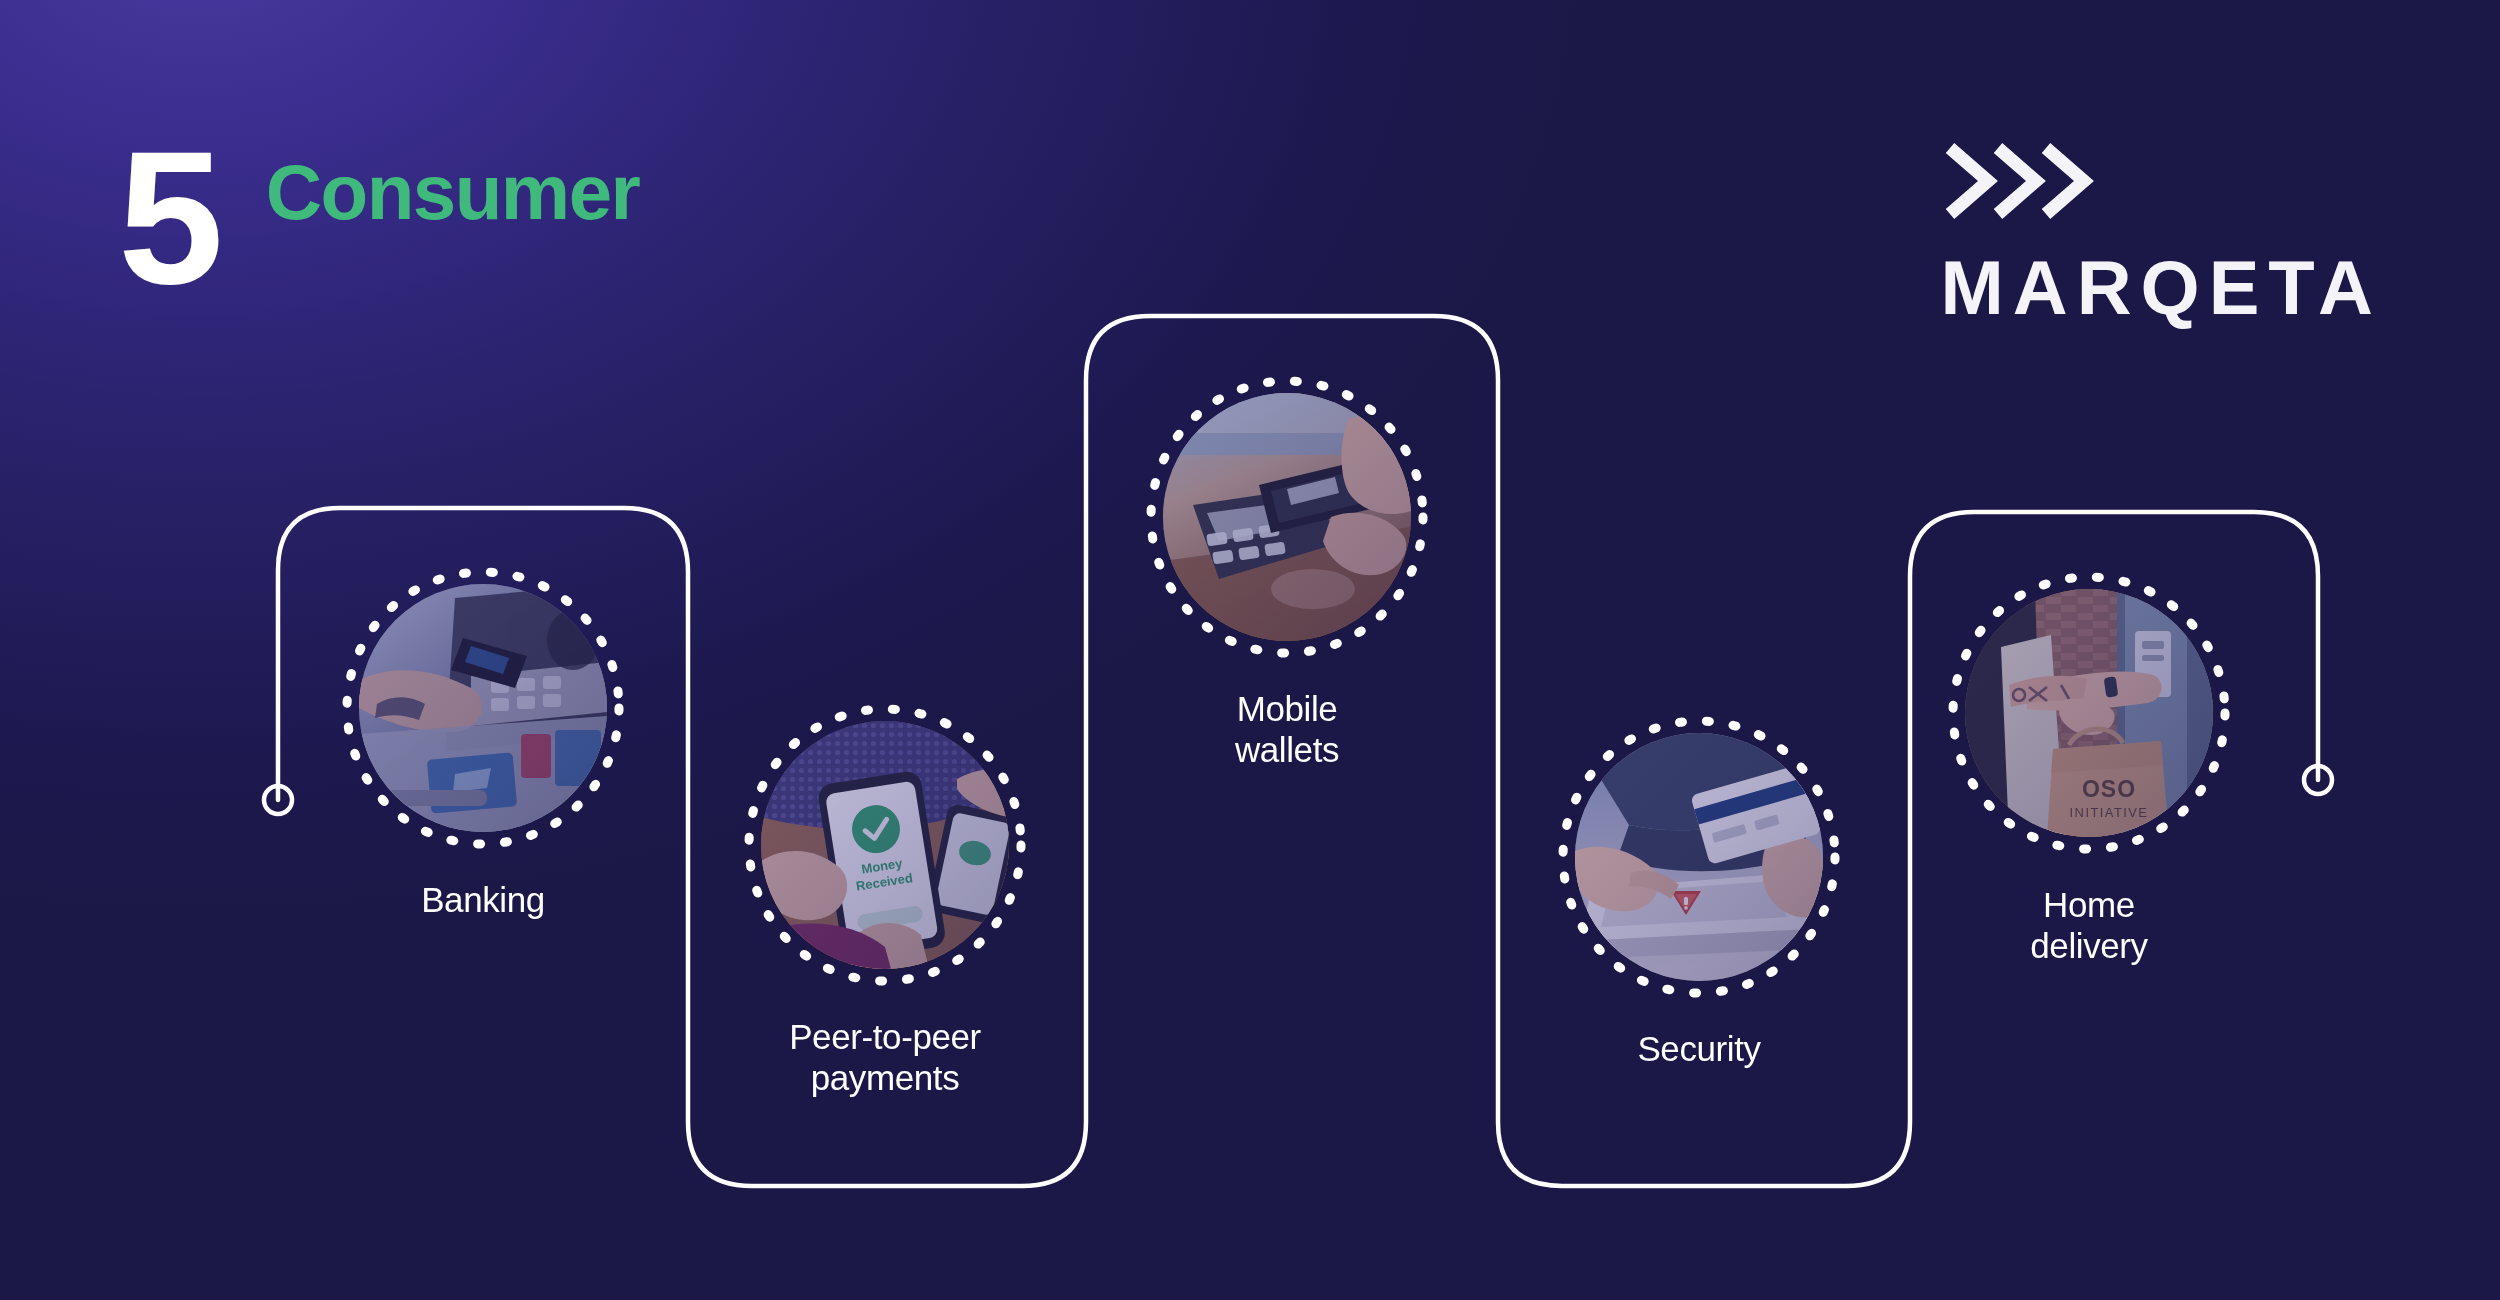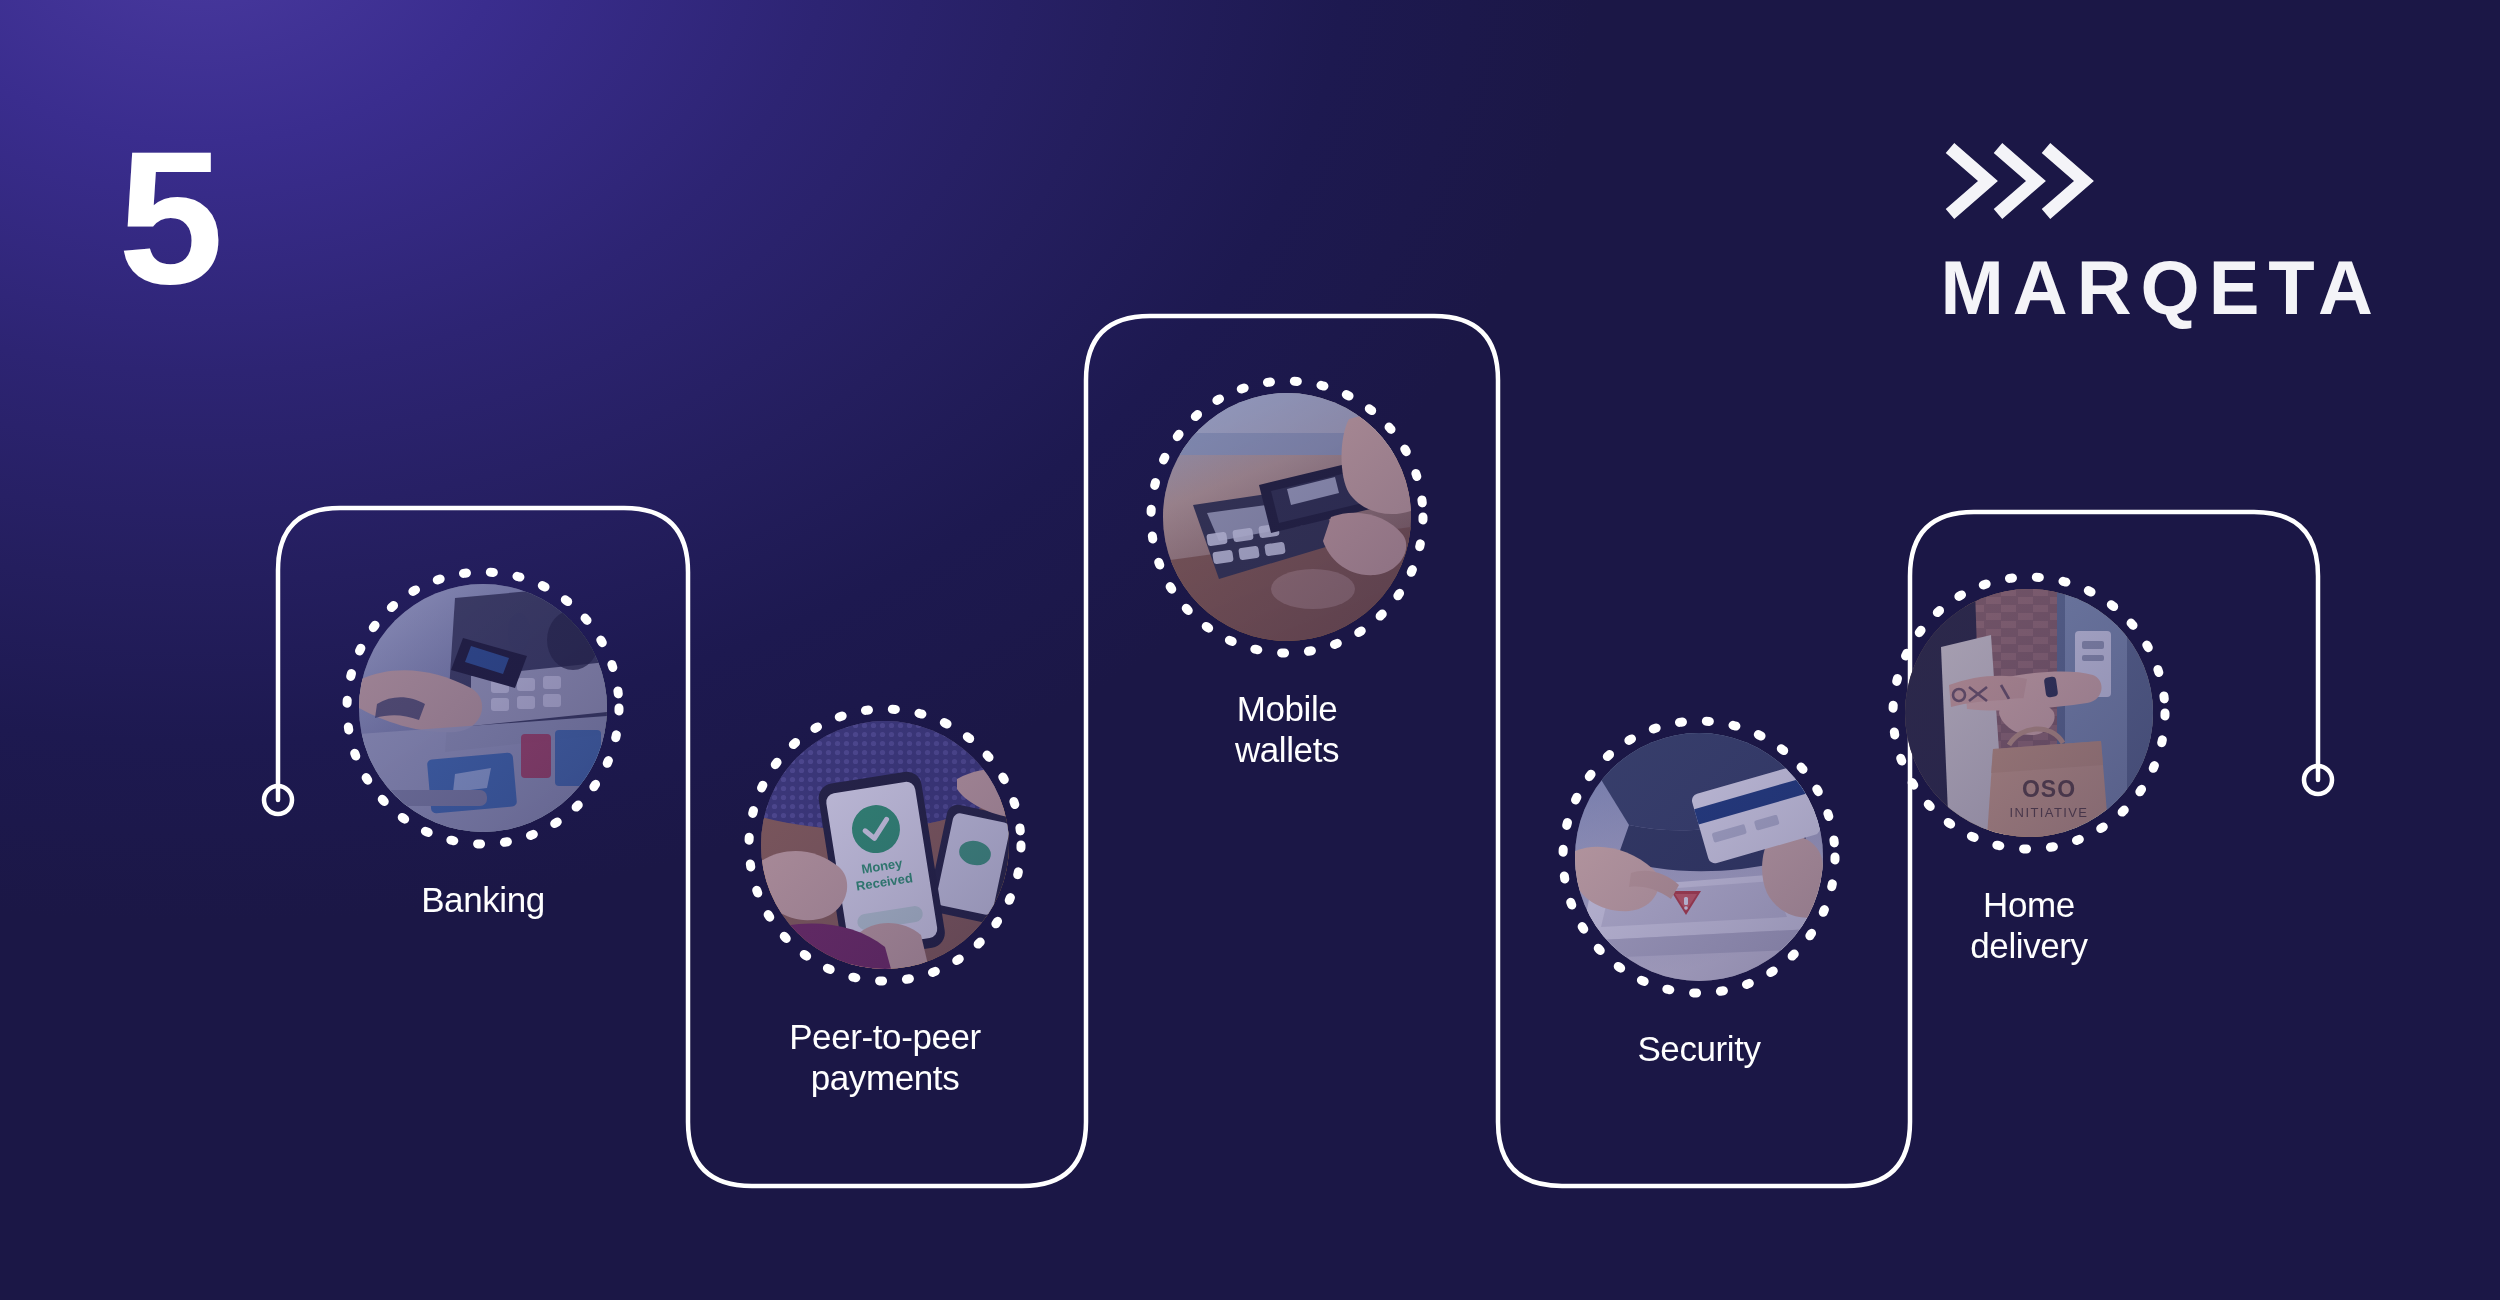--- a/index.html
+++ b/index.html
@@ -111,20 +111,21 @@
   }
 </style>
 </head>
 <body>
 
 <div id="stage">
 
   <div id="header">
     <div id="big-number">5</div>
     <div id="headline">
+      <span class="hl-line">Consumer</span>
     </div>
   </div>
 
   <div id="logo">
     <svg id="logo-mark" width="170" height="86" viewBox="0 0 170 86">
       <g fill="none" stroke="#f4f4f8" stroke-width="13" stroke-linejoin="miter">
         <polyline points="10,10 48,43 10,76"></polyline>
         <polyline points="58,10 96,43 58,76"></polyline>
         <polyline points="106,10 144,43 106,76"></polyline>
       </g>
@@ -363,21 +364,21 @@
             <rect x="132" y="88" width="34" height="10" rx="2" fill="#c8ccd6"></rect>
             <rect x="176" y="88" width="24" height="10" rx="2" fill="#c8ccd6"></rect>
           </g>
           <rect width="248" height="248" fill="url(#secTint)"></rect>
         </svg>
       </div>
     </div>
     <div class="node-label">Security</div>
   </div>
 
-  <div class="node" style="left:1884px; top:568px;">
+  <div class="node" style="left:1944px; top:568px;">
     <div class="photo-wrap">
       <svg class="dash-ring" viewBox="0 0 290 290">
         <circle cx="145" cy="145" r="136" fill="none" stroke="#ffffff" stroke-width="9" stroke-linecap="round" stroke-dasharray="3 24"></circle>
       </svg>
       <div class="photo">
         <svg width="248" height="248" viewBox="0 0 248 248">
           <defs>
             <linearGradient id="hdBg" x1="0" y1="0" x2="1" y2="1">
               <stop offset="0%" stop-color="#6e5a56"></stop>
               <stop offset="50%" stop-color="#9b8076"></stop>

